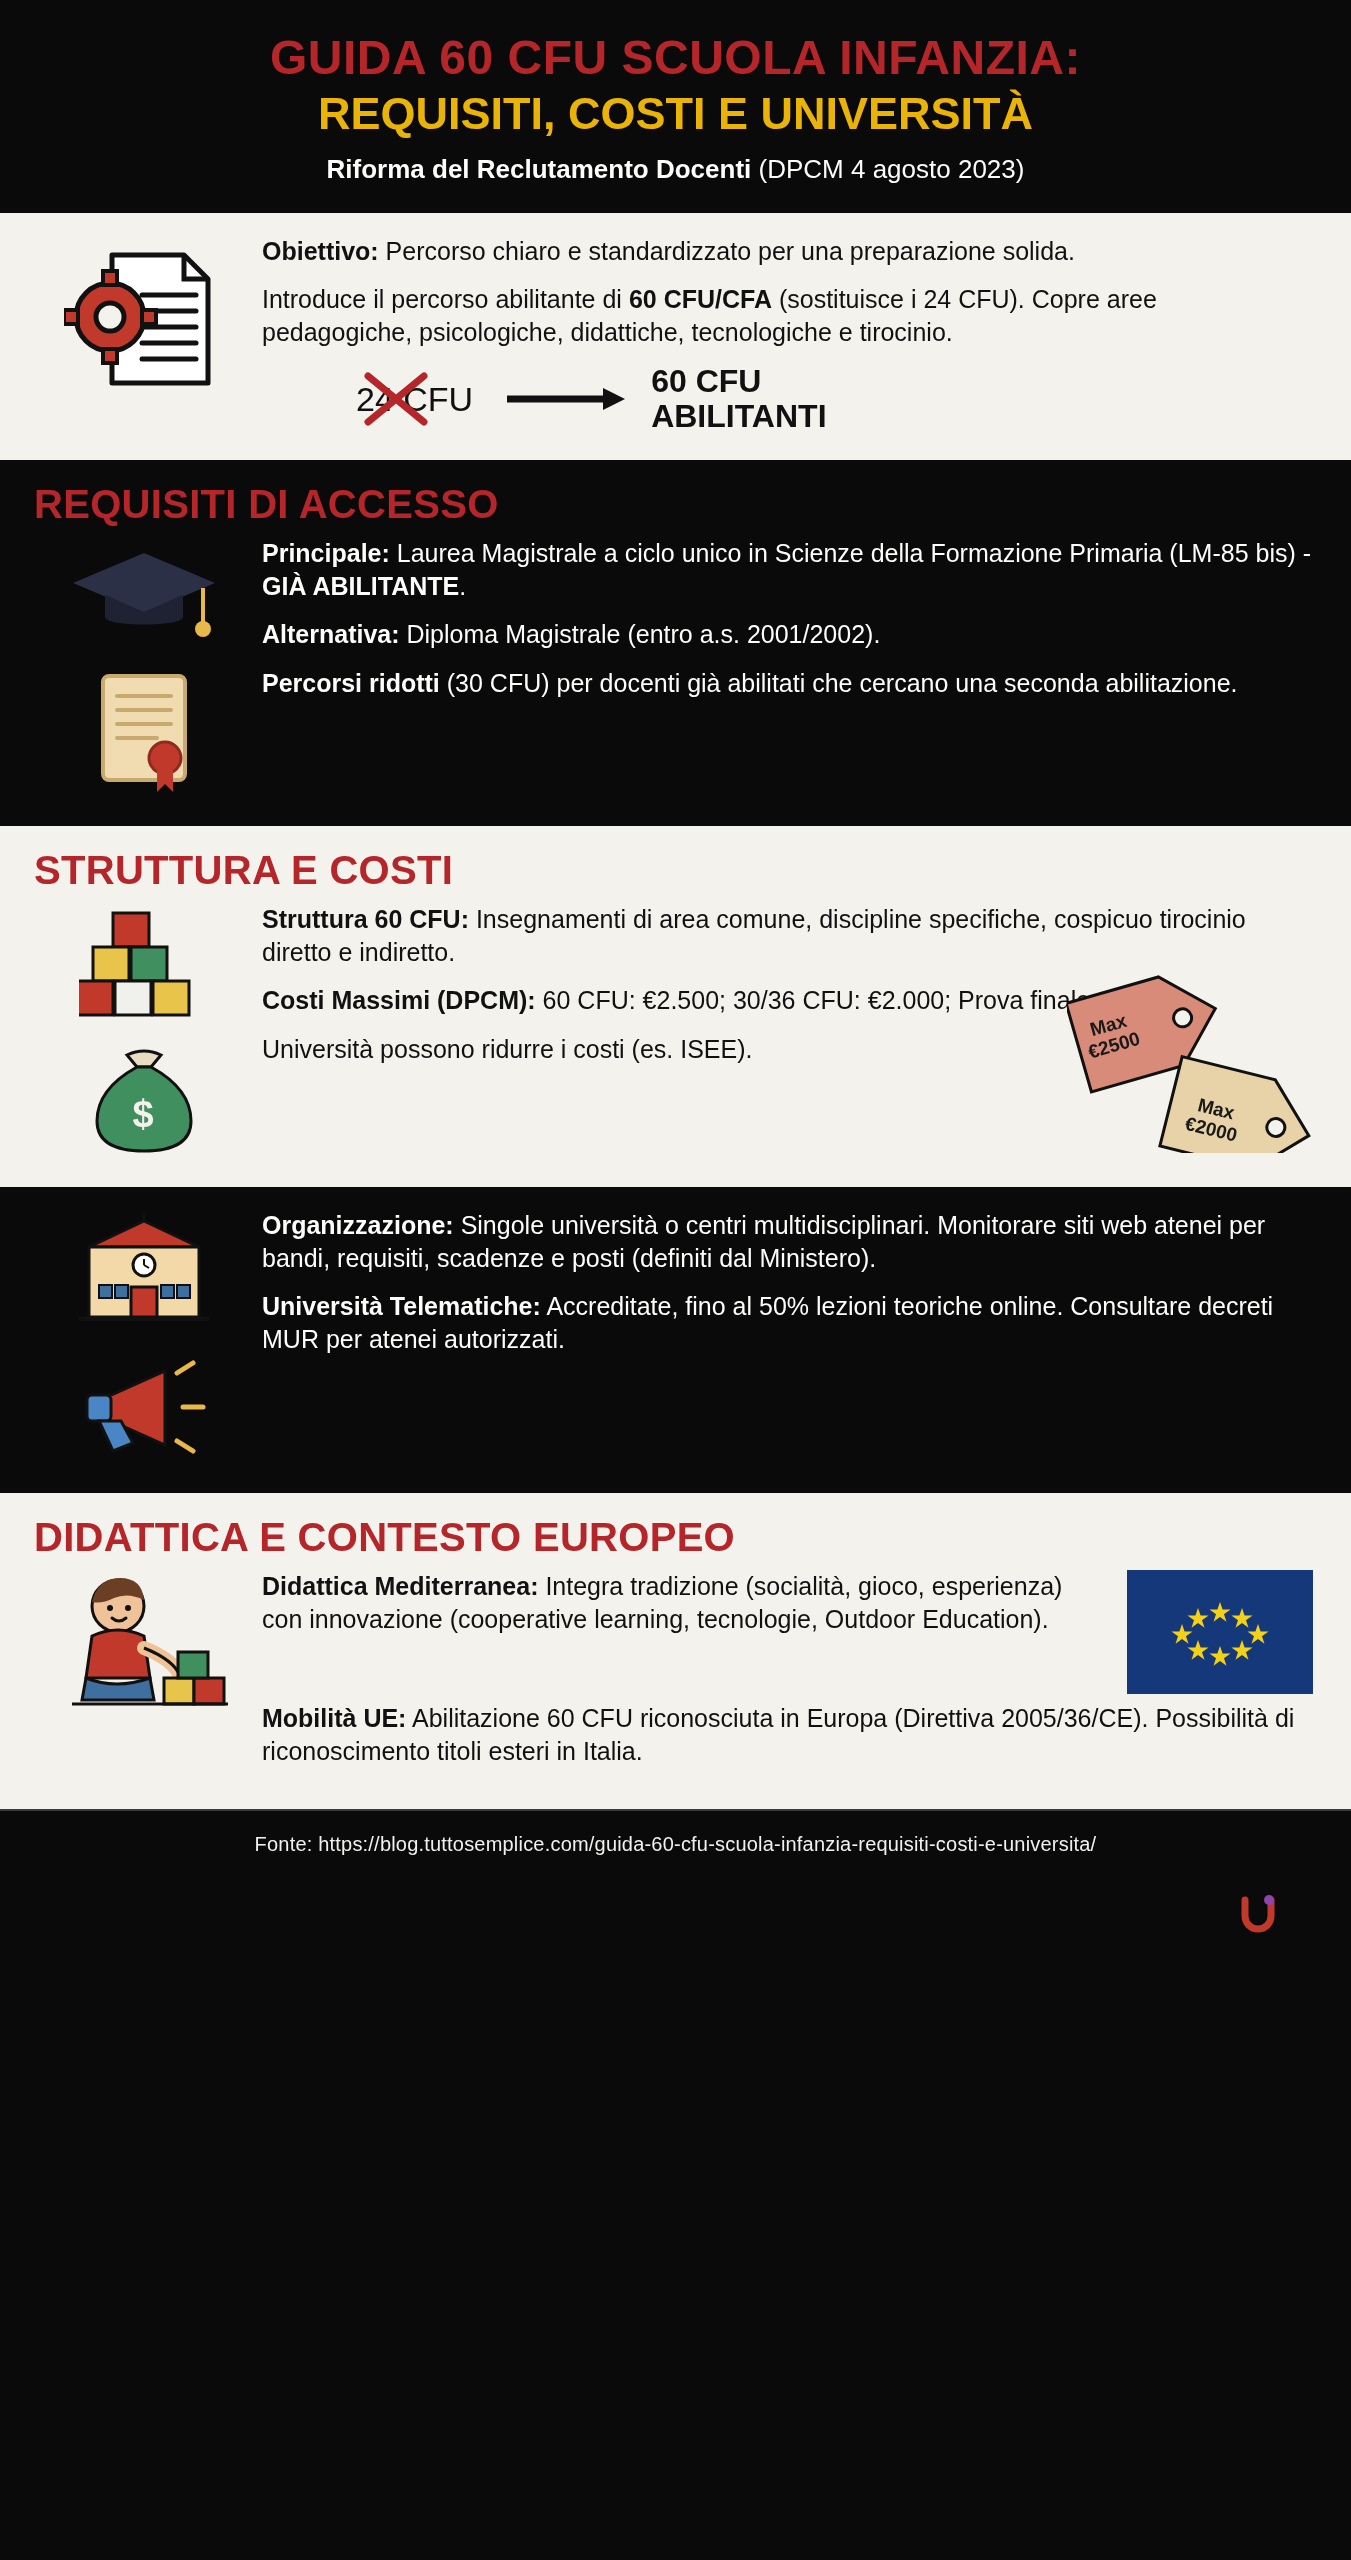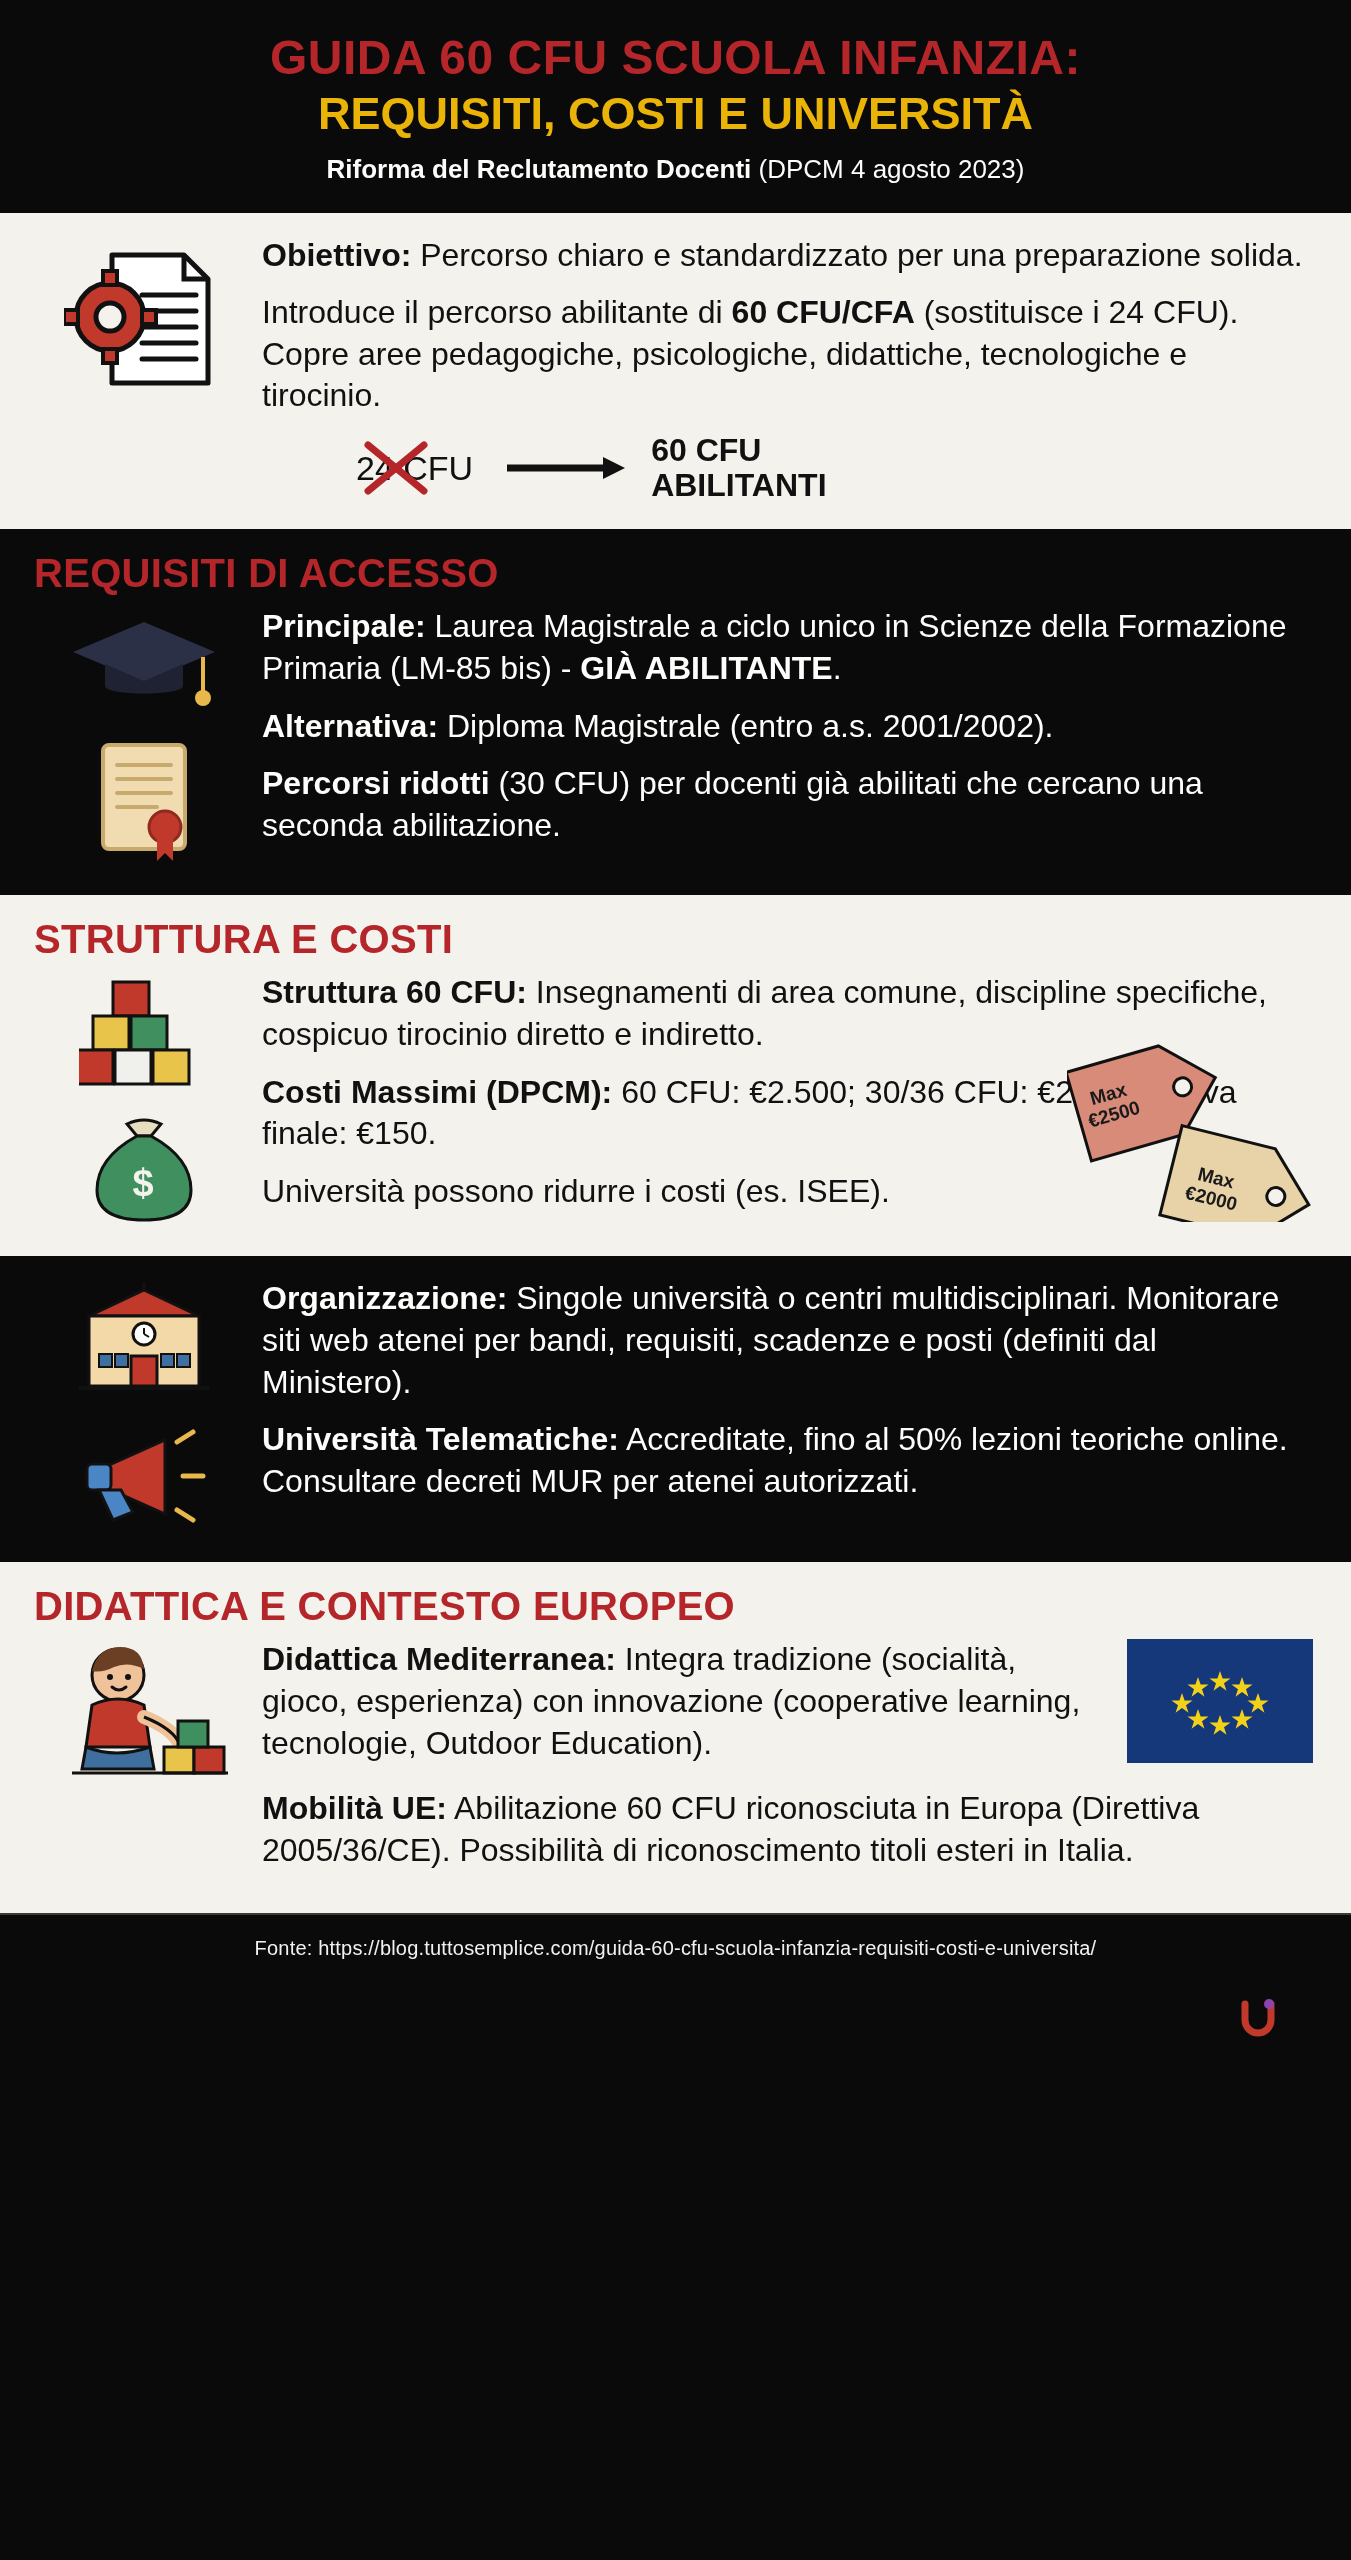--- a/index.html
+++ b/index.html
@@ -68,21 +68,21 @@
     display: flex;
     flex-direction: column;
     align-items: center;
     justify-content: flex-start;
     gap: 16px;
     padding-top: 4px;
   }
   .text-col { flex: 1 1 auto; padding-right: 4px; }
 
   .p {
-    font-size: 32px;
+    font-size: 25px;
     line-height: 1.3;
     margin-bottom: 16px;
   }
   .light .p { color: #111; }
   .dark  .p { color: #fdfdfb; }
   .p b { font-weight: bold; }
 
   
   .arrow-row {
     display: flex;

